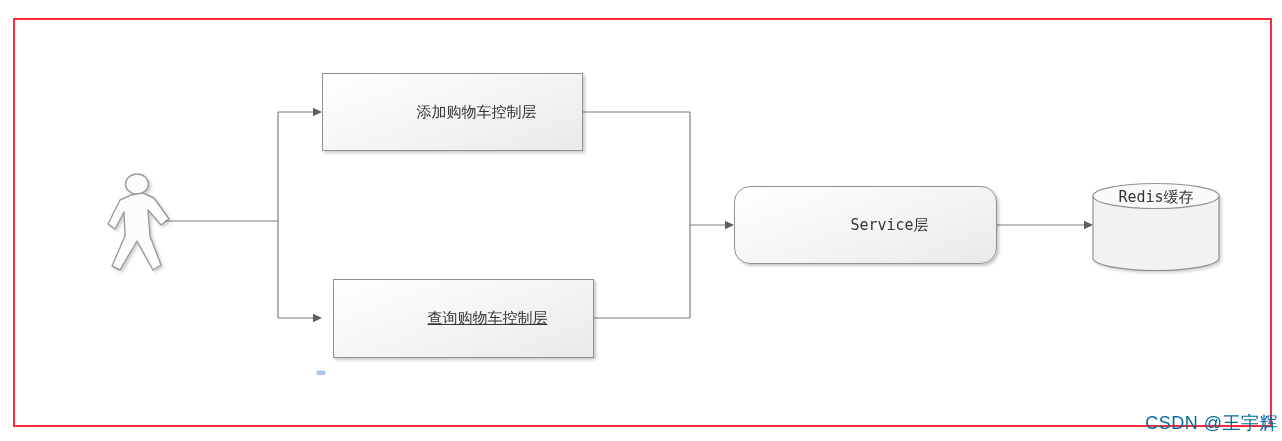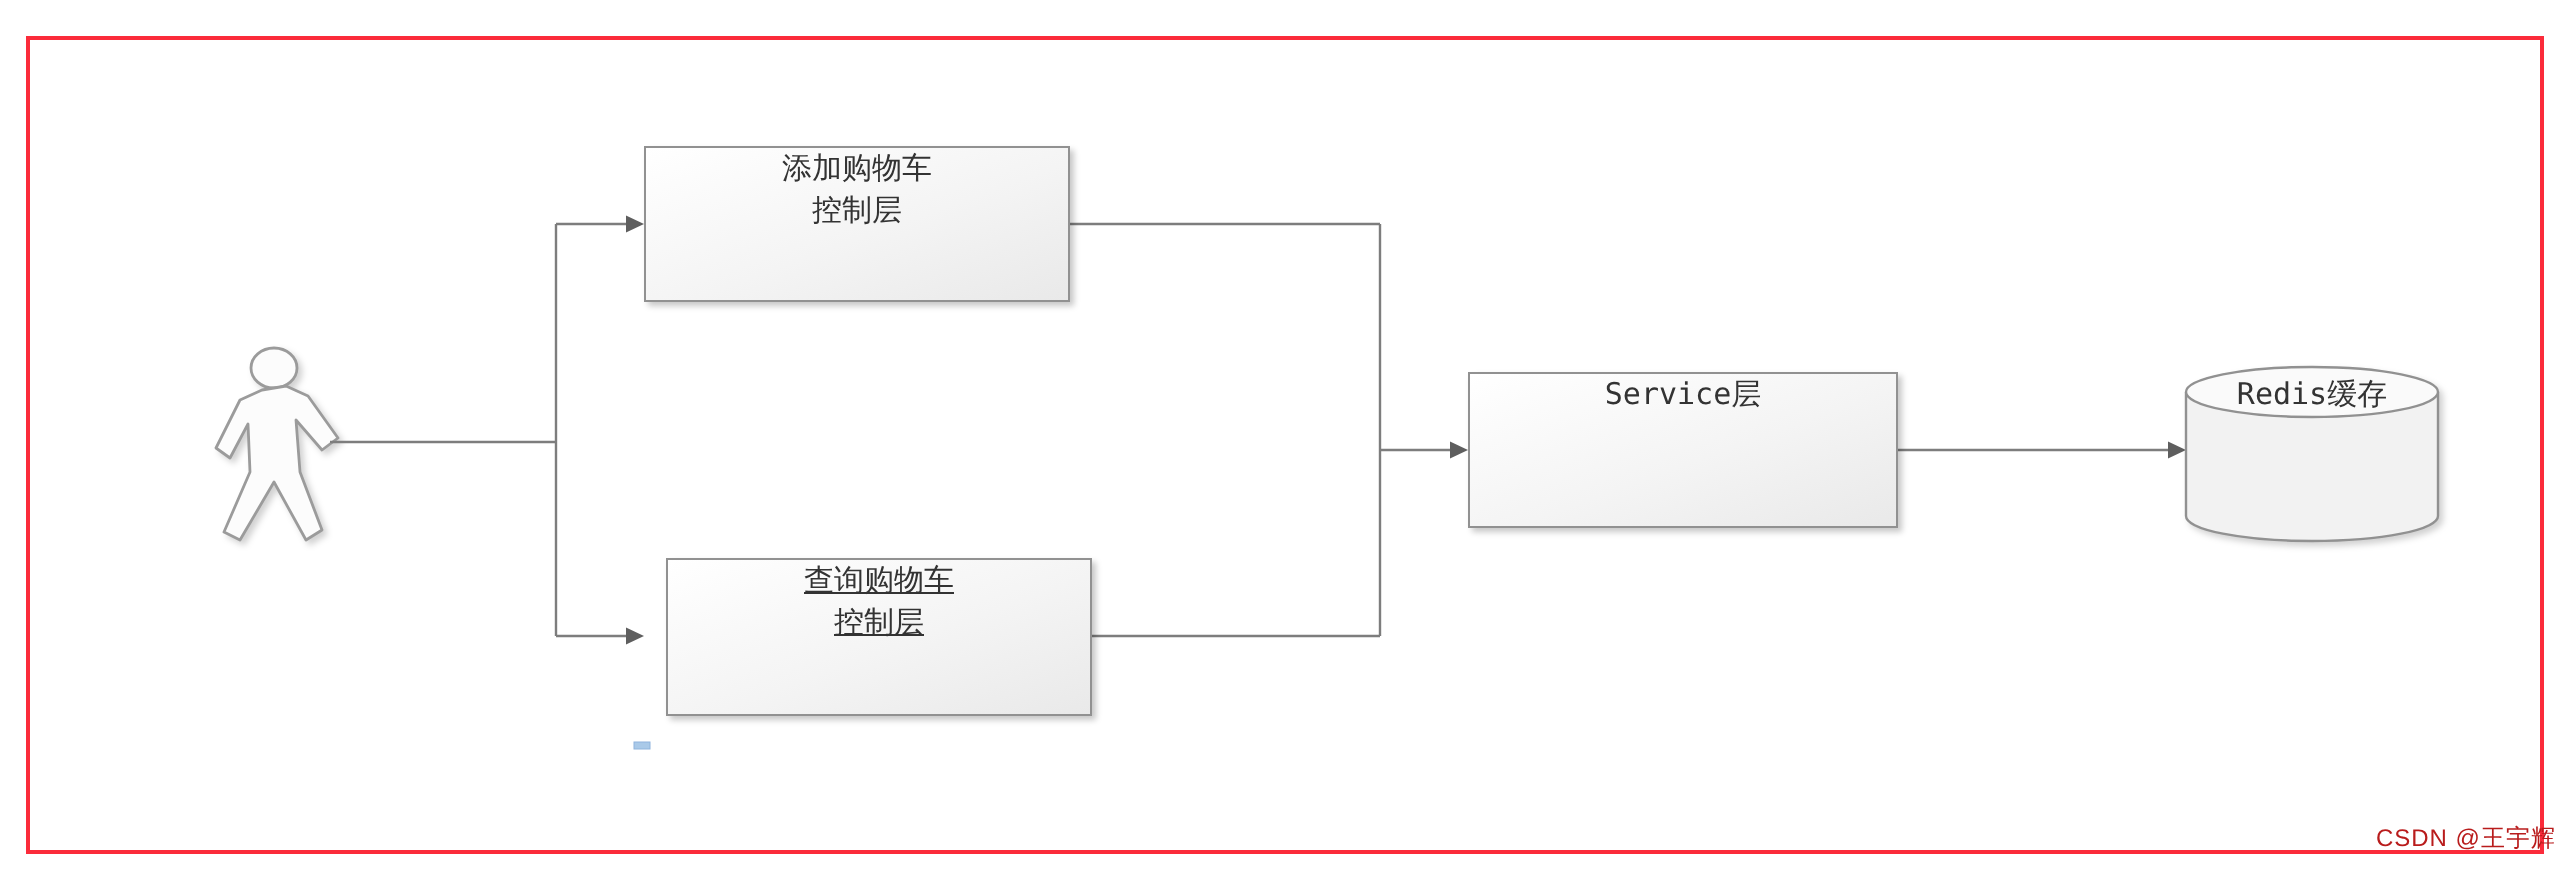--- a/index.html
+++ b/index.html
@@ -23,46 +23,47 @@
     left: 0; top: 0;
     z-index: 2;
   }
   .node {
     position: absolute;
     z-index: 3;
     border: 1px solid #919191;
     background: linear-gradient(160deg, #ffffff 0%, #f4f4f4 55%, #e9e9e9 100%);
     box-shadow: 2px 2px 3px rgba(0,0,0,0.22);
     display: flex;
-    flex-direction: column;
+    flex-direction: row;
     align-items: center;
-    justify-content: flex-start;
+    justify-content: center;
     color: #333333;
     font-size: 15px;
     line-height: 21px;
+    padding-left: 48px;
   }
   .box-add     { left: 322px; top: 73px;  width: 211px; height: 76px; }
   .box-query   { left: 333px; top: 279px; width: 211px; height: 77px; text-decoration: underline; }
-  .box-service { left: 734px; top: 186px; width: 213px; height: 76px; }
+  .box-service { left: 734px; top: 186px; width: 213px; height: 76px; border-radius: 16px; }
   .cyl-label {
     position: absolute;
     z-index: 4;
     left: 1093px; top: 188px;
     width: 126px; height: 78px;
     display: flex;
     justify-content: center;
     font-size: 15px;
     color: #333333;
   }
   .watermark {
     position: absolute;
     z-index: 5;
     right: 4px; top: 411px;
-    font-size: 12px;
-    color: #b91c1c;
+    font-size: 18px;
+    color: #0369a1;
     font-family: "Liberation Sans", "DejaVu Sans", sans-serif;
     letter-spacing: 0.5px;
   }
   .shape { filter: drop-shadow(2px 2px 1.5px rgba(0,0,0,0.18)); }
 </style>
 </head>
 <body>
 
 <div class="canvas">
 

